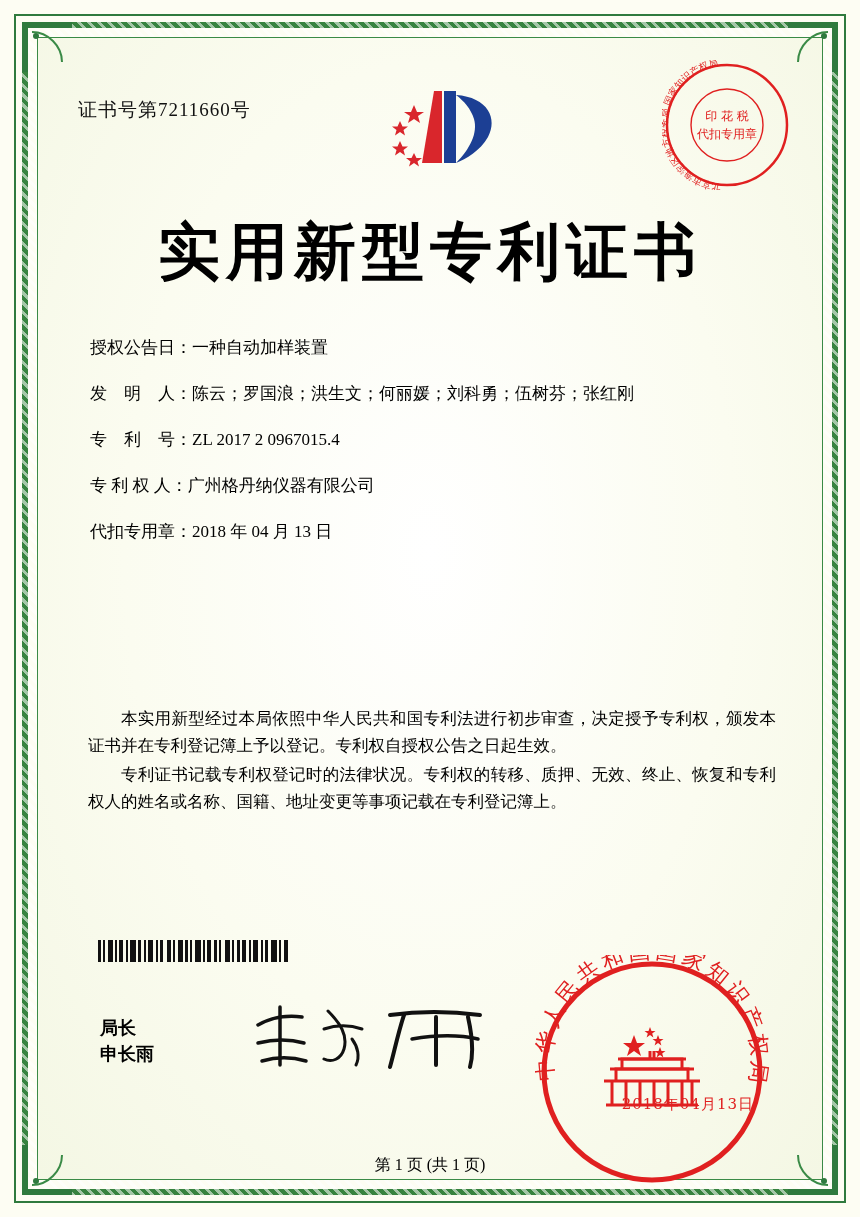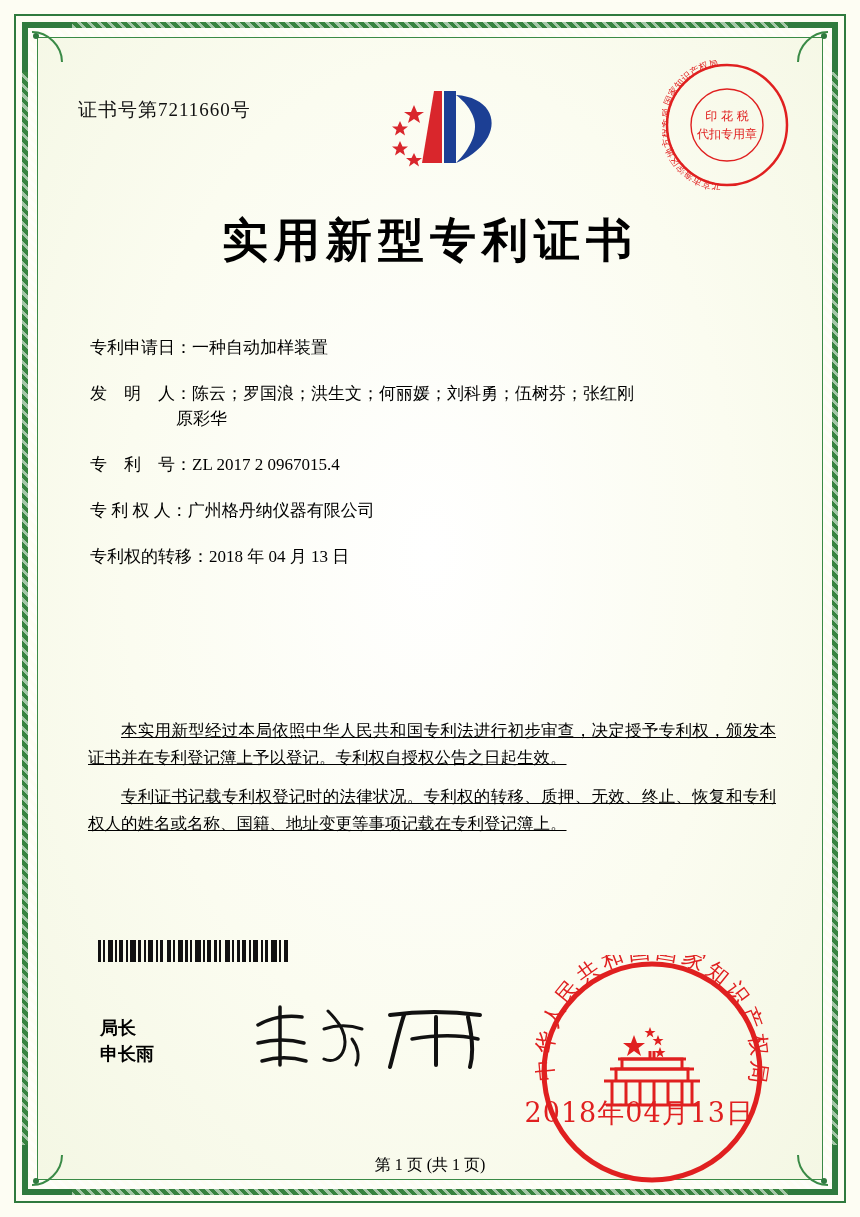--- a/index.html
+++ b/index.html
@@ -110,21 +110,21 @@
     top: 0px;
     width: 130px;
     height: 130px;
   }
   .title {
     position: absolute;
     left: 0;
     top: 150px;
     width: 740px;
     text-align: center;
-    font-size: 46px;
+    font-size: 62px;
     font-weight: bold;
     letter-spacing: 6px;
     color: #000;
     font-family: "DejaVu Serif", "Liberation Serif", serif;
   }
   .fields {
     position: absolute;
     left: 30px;
     top: 275px;
     width: 700px;
@@ -154,23 +154,22 @@
     position: absolute;
     left: 28px;
     top: 645px;
     width: 688px;
     font-size: 16.5px;
     line-height: 27px;
     color: #000;
     text-align: justify;
   }
   .paras p {
-    margin: 12px 0 2px 0;
+    margin: 0 0 2px 0;
     text-indent: 33px;
-    text-decoration: underline;
   }
   
   .barcode {
     position: absolute;
     left: 38px;
     top: 880px;
     width: 240px;
     height: 22px;
   }
   .barcode i {
@@ -201,21 +200,21 @@
     position: absolute;
     right: 30px;
     top: 895px;
     width: 235px;
     height: 235px;
   }
   .seal-date {
     position: absolute;
     right: 46px;
     top: 1035px;
-    font-size: 27px;
+    font-size: 15px;
     color: #e02020;
     letter-spacing: 1px;
     white-space: nowrap;
     font-family: "DejaVu Serif", "Liberation Serif", serif;
   }
   .footer {
     position: absolute;
     left: 0;
     top: 1095px;
     width: 740px;
@@ -293,39 +292,38 @@
         <text x="65" y="60" text-anchor="middle" font-size="12" fill="#e02020" font-family="'DejaVu Serif',serif">印 花 税</text>
         <text x="65" y="78" text-anchor="middle" font-size="12" fill="#e02020" font-family="'DejaVu Serif',serif">代扣专用章</text>
       </svg>
     </div>
 
     <div class="title">实用新型专利证书</div>
 
     <div class="fields">
 
       <div class="field">
-        <span class="lbl">专利申请日：</span><span class="val">一种自动加样装置</span>
+        <span class="lbl">授权公告日：</span><span class="val">一种自动加样装置</span>
       </div>
 
       <div class="field multi">
         <span class="lbl">发　明　人：</span><span class="val">陈云；罗国浪；洪生文；何丽媛；刘科勇；伍树芬；张红刚</span>
-        <span class="sub-line">原彩华</span>
       </div>
 
       <div class="field">
         <span class="lbl">专　利　号：</span><span class="val">ZL 2017 2 0967015.4</span>
       </div>
 
 
       <div class="field multi">
         <span class="lbl">专 利 权 人：</span><span class="val">广州格丹纳仪器有限公司</span>
       </div>
 
       <div class="field">
-        <span class="lbl">专利权的转移：</span><span class="val">2018 年 04 月 13 日</span>
+        <span class="lbl">代扣专用章：</span><span class="val">2018 年 04 月 13 日</span>
       </div>
 
     </div>
 
     <div class="paras">
       <p>本实用新型经过本局依照中华人民共和国专利法进行初步审查，决定授予专利权，颁发本证书并在专利登记簿上予以登记。专利权自授权公告之日起生效。</p>
       <p>专利证书记载专利权登记时的法律状况。专利权的转移、质押、无效、终止、恢复和专利权人的姓名或名称、国籍、地址变更等事项记载在专利登记簿上。</p>
     </div>
 
     <div class="barcode">

